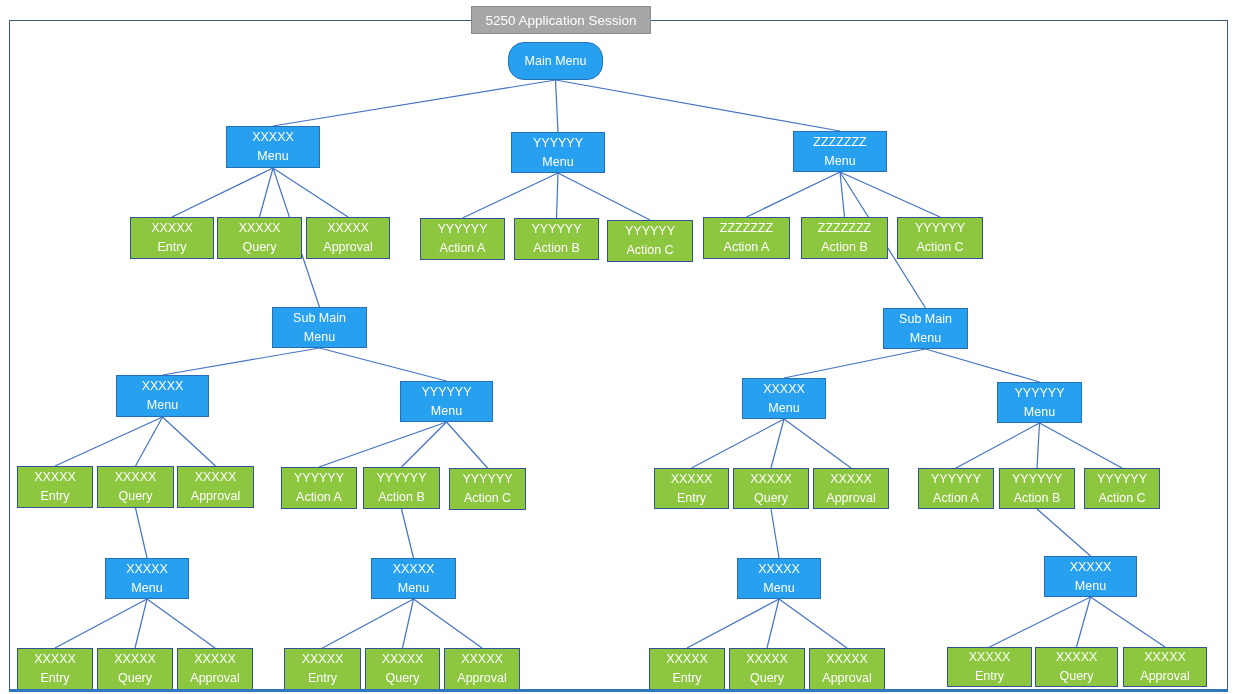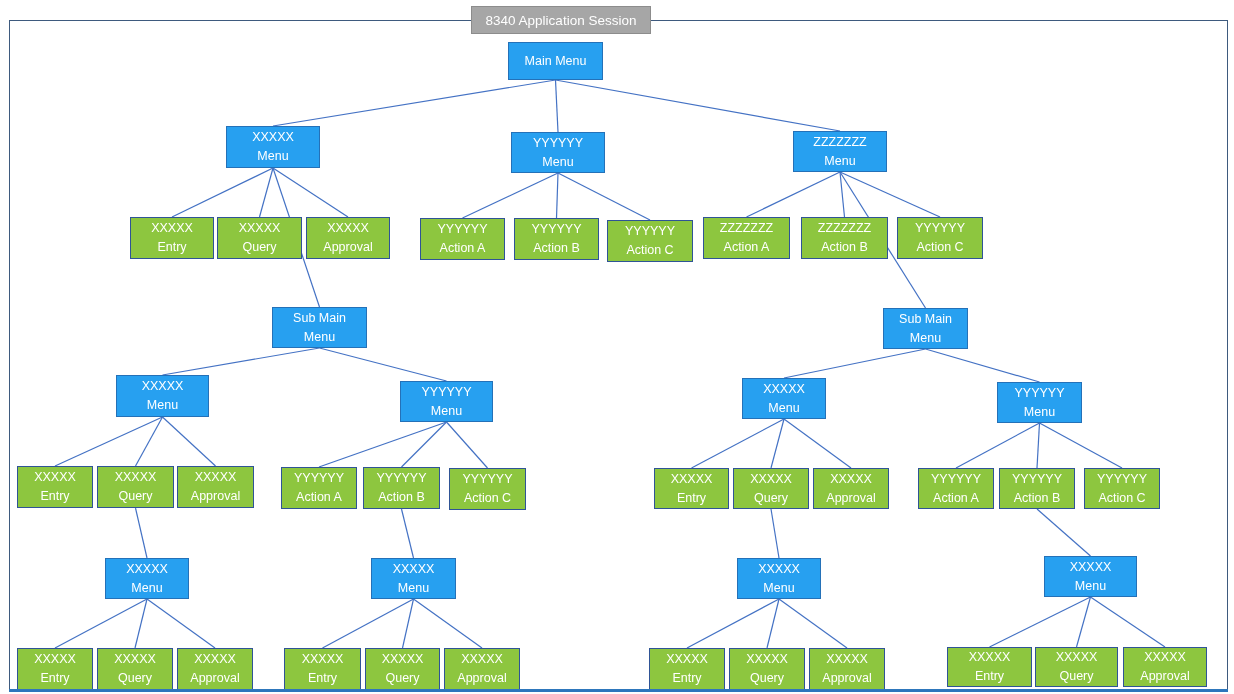--- a/index.html
+++ b/index.html
@@ -126,24 +126,24 @@
       <line x1="413.5" y1="599" x2="322.5" y2="648" stroke="#4472C4" stroke-width="1.2"></line>
       <line x1="413.5" y1="599" x2="402.5" y2="648" stroke="#4472C4" stroke-width="1.2"></line>
       <line x1="413.5" y1="599" x2="482" y2="648" stroke="#4472C4" stroke-width="1.2"></line>
       <line x1="779" y1="599" x2="687" y2="648" stroke="#4472C4" stroke-width="1.2"></line>
       <line x1="779" y1="599" x2="767" y2="648" stroke="#4472C4" stroke-width="1.2"></line>
       <line x1="779" y1="599" x2="847" y2="648" stroke="#4472C4" stroke-width="1.2"></line>
       <line x1="1090.5" y1="597" x2="989.5" y2="647" stroke="#4472C4" stroke-width="1.2"></line>
       <line x1="1090.5" y1="597" x2="1076.5" y2="647" stroke="#4472C4" stroke-width="1.2"></line>
       <line x1="1090.5" y1="597" x2="1165" y2="647" stroke="#4472C4" stroke-width="1.2"></line>
     </svg>
-  <div id="title-box">8340 Application Session</div>
+  <div id="title-box">5250 Application Session</div>
 
   <div id="bottom-bar"></div>
-<div class="node menu" style="left: 508px; top: 42px; width: 95px; height: 38px;">Main Menu</div>
+<div class="node menu" style="left: 508px; top: 42px; width: 95px; height: 38px; border-radius: 16px;">Main Menu</div>
     <div class="node menu" style="left: 226px; top: 126px; width: 94px; height: 42px;">XXXXX
 Menu</div>
     <div class="node menu" style="left: 511px; top: 132px; width: 94px; height: 41px;">YYYYYY
 Menu</div>
     <div class="node menu" style="left: 793px; top: 131px; width: 94px; height: 41px;">ZZZZZZZ
 Menu</div>
     <div class="node action" style="left: 130px; top: 217px; width: 84px; height: 42px;">XXXXX
 Entry</div>
     <div class="node action" style="left: 217px; top: 217px; width: 85px; height: 42px;">XXXXX
 Query</div>

